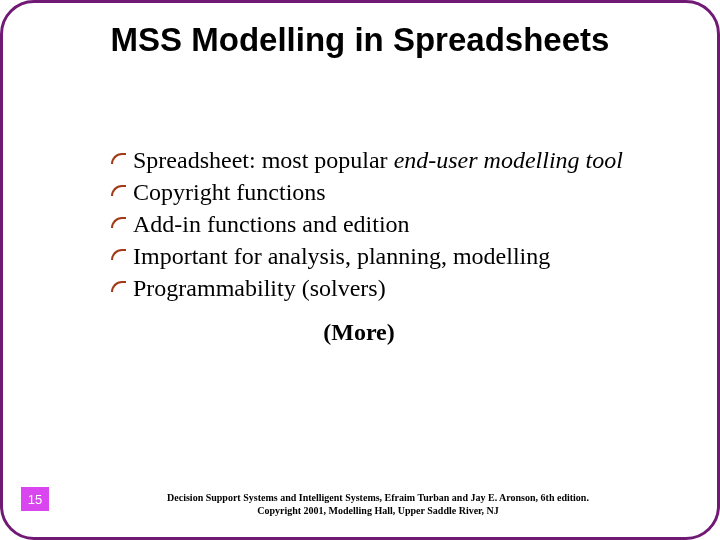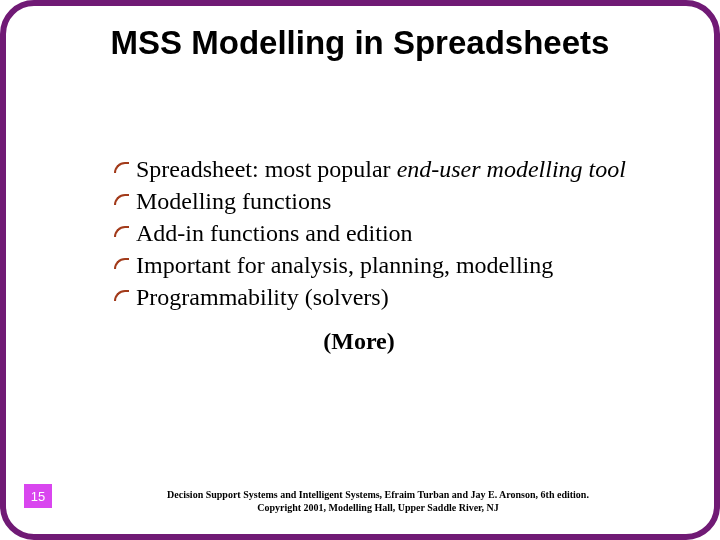--- a/index.html
+++ b/index.html
@@ -2,37 +2,37 @@
 <html><head>
 <meta charset="utf-8">
 <style>
   * { box-sizing: border-box; margin: 0; padding: 0; }
   html, body { width: 720px; height: 540px; background: #fff; font-family: "Times New Roman", Times, serif; }
   .slide {
     position: relative;
     width: 720px;
     height: 540px;
     background: #fff;
-    border: 6px solid #701a75;
+    border: 3px solid #701a75;
     border-radius: 34px;
     overflow: hidden;
   }
   .title {
     font-family: Arial, Helvetica, sans-serif;
     font-weight: 700;
     font-size: 33px;
     line-height: 1.18;
     text-align: center;
     color: #000;
     margin: 18px auto 0 auto;
     width: 520px;
   }
   .content {
     position: absolute;
-    top: 148px;
+    top: 142px;
     left: 108px;
     right: 40px;
   }
   .item {
     display: flex;
     align-items: flex-start;
     font-size: 24px;
     line-height: 1.25;
     color: #000;
     margin-bottom: 2px;
@@ -105,21 +105,21 @@
       <span class="item-text">
         <span>Spreadsheet: most popular </span><span class="em">end-user modelling tool</span>
       </span>
     </div>
 
     <div class="item">
       <span class="bullet-wrap">
           <span class="bullet"></span>
         </span>
       <span class="item-text">
-        <span>Modelling functions</span><span class="em"></span>
+        <span>Copyright functions</span><span class="em"></span>
       </span>
     </div>
 
     <div class="item">
       <span class="bullet-wrap">
           <span class="bullet"></span>
         </span>
       <span class="item-text">
         <span>Add-in functions and edition</span><span class="em"></span>
       </span>

